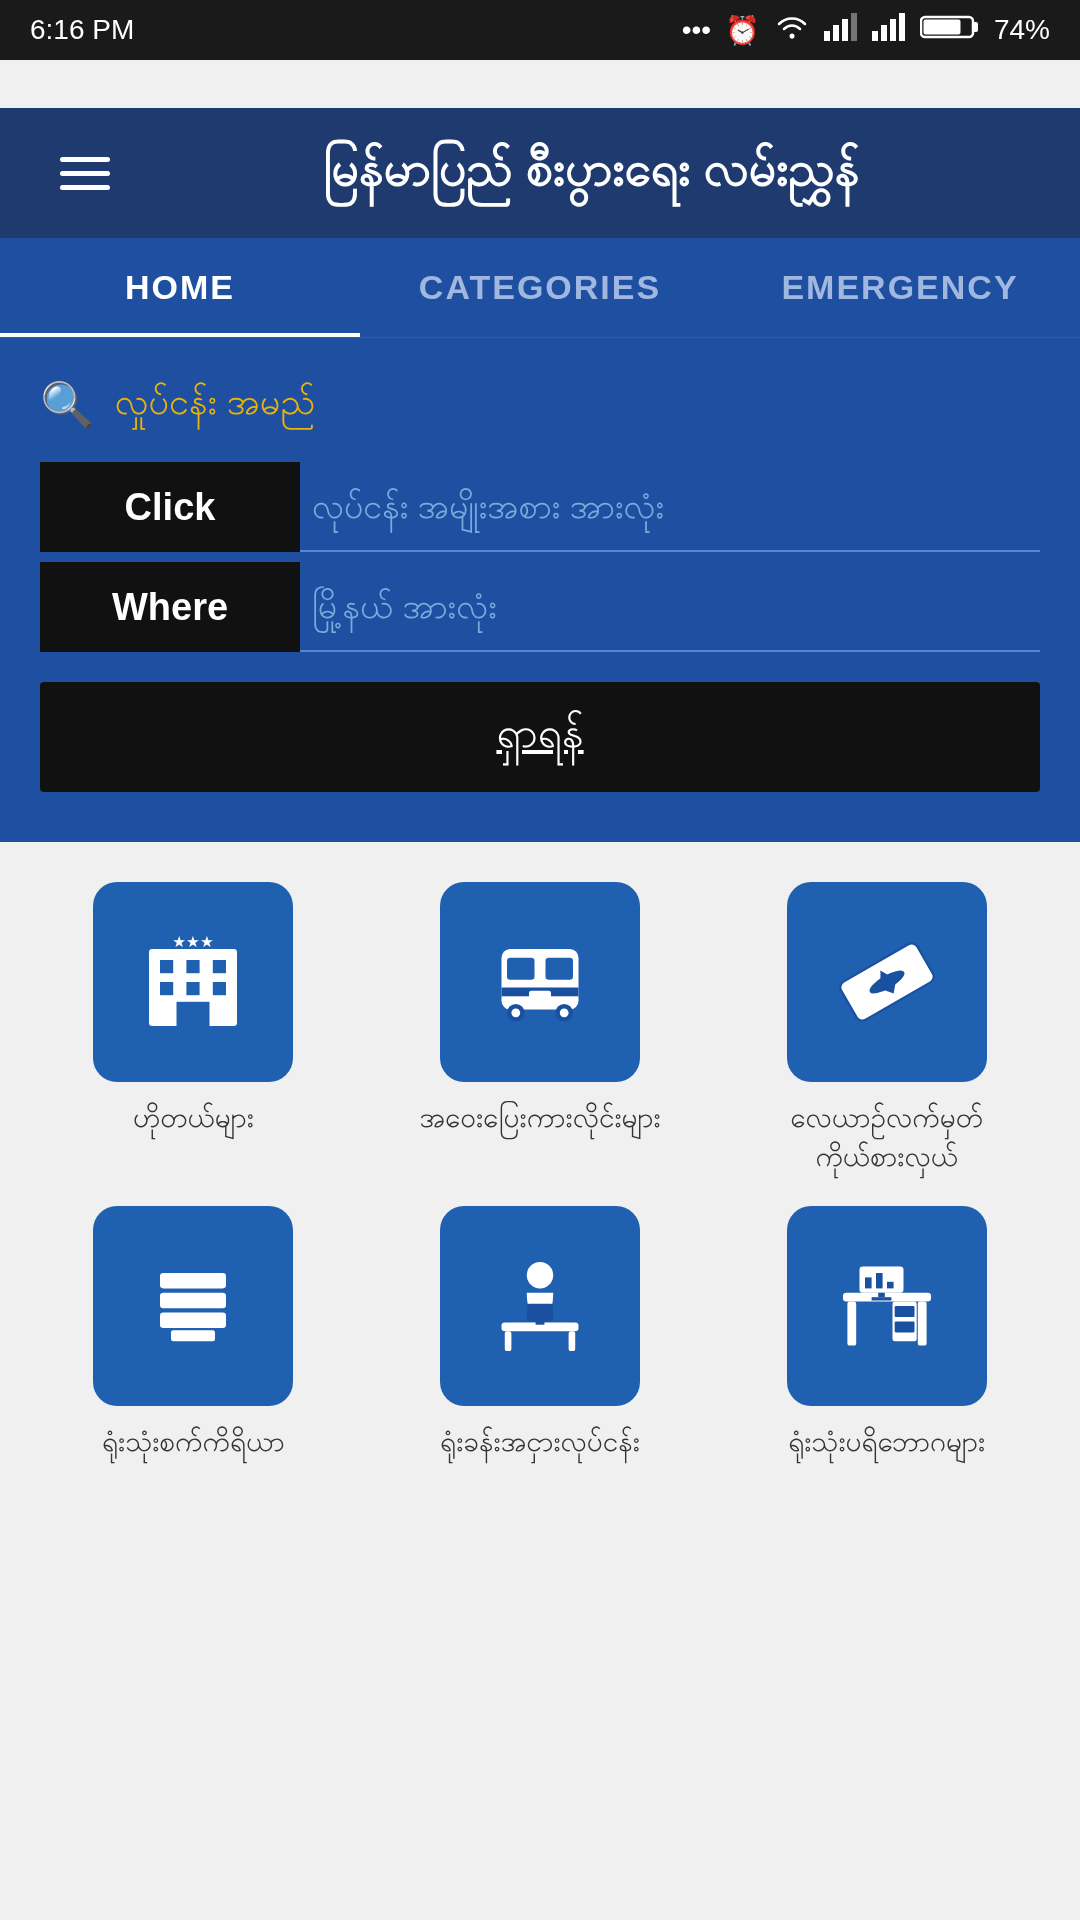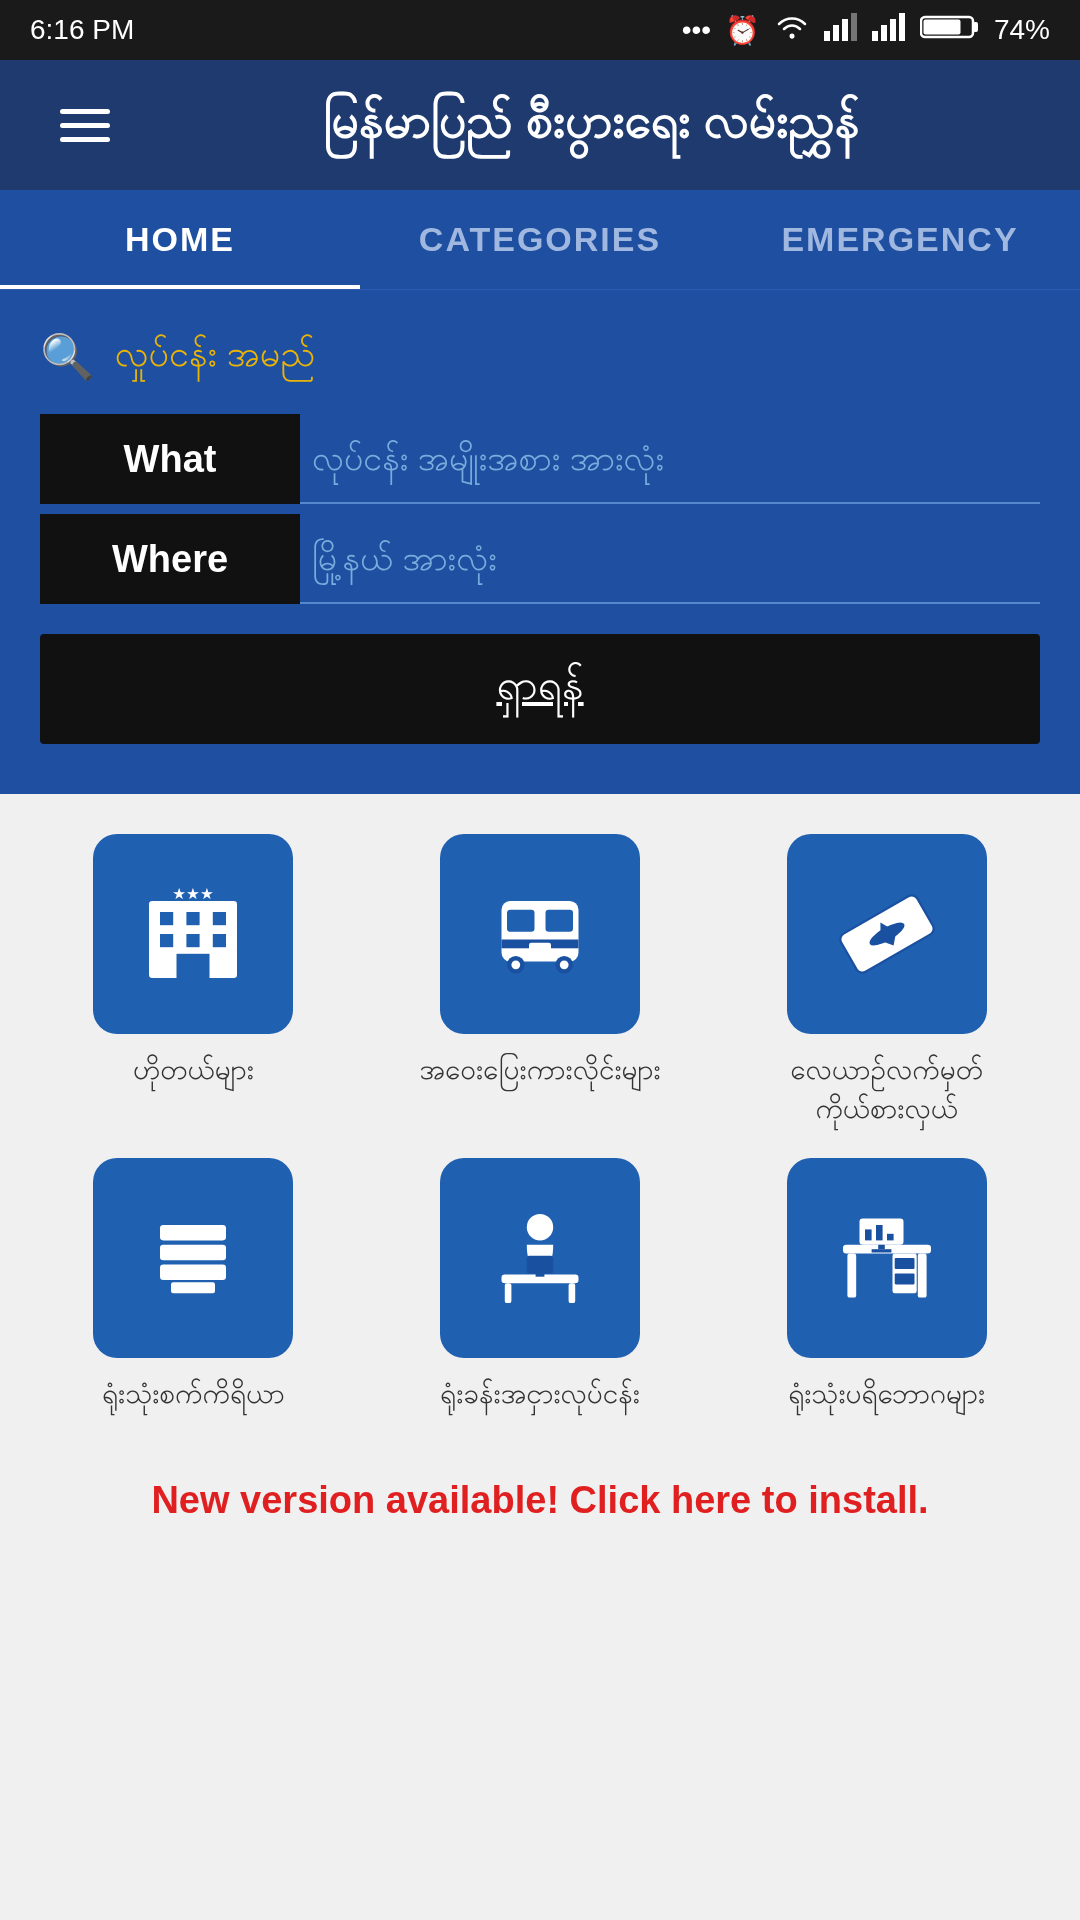--- a/index.html
+++ b/index.html
@@ -31,20 +31,21 @@
     }
 
     
     .header {
       background: #1e3a6e;
       display: flex;
       align-items: center;
       padding: 0 60px;
       height: 130px;
       gap: 53px;
+      margin-top: 48px;
     }
     .hamburger-icon {
       display: flex;
       flex-direction: column;
       gap: 9px;
       cursor: pointer;
     }
     .hamburger-icon span {
       display: block;
       width: 50px;
@@ -288,21 +289,21 @@
   </div>
 </div>
 
 <div class="search-section">
   <div class="search-bar">
     <span class="search-icon-wrap">🔍</span>
     <span class="search-input-text">လှုပ်ငန်း အမည်</span>
   </div>
 
   <div class="field-row">
-    <div class="field-label">What</div>
+    <div class="field-label">Click</div>
     <input class="field-input" placeholder="လုပ်ငန်း အမျိုးအစား အားလုံး" style="">
   </div>
 
   <div class="field-row">
     <div class="field-label">Where</div>
     <input class="field-input" placeholder="မြို့နယ် အားလုံး" style="">
   </div>
 
   <button class="search-btn">ရှာရန်</button>
 </div>
@@ -415,14 +416,13 @@
         <rect x="40" y="20" width="6" height="14" fill="#1a50a0"></rect>
         <rect x="50" y="28" width="6" height="6" fill="#1a50a0"></rect>
       </svg>
     </div>
     <span class="category-label">ရုံးသုံးပရိဘောဂများ</span>
   </div>
 
 </div>
 
 <div class="bottom-section">
-  <div class="update-banner">New version available! Click here to install.</div>
 </div>
 
 </body></html>

